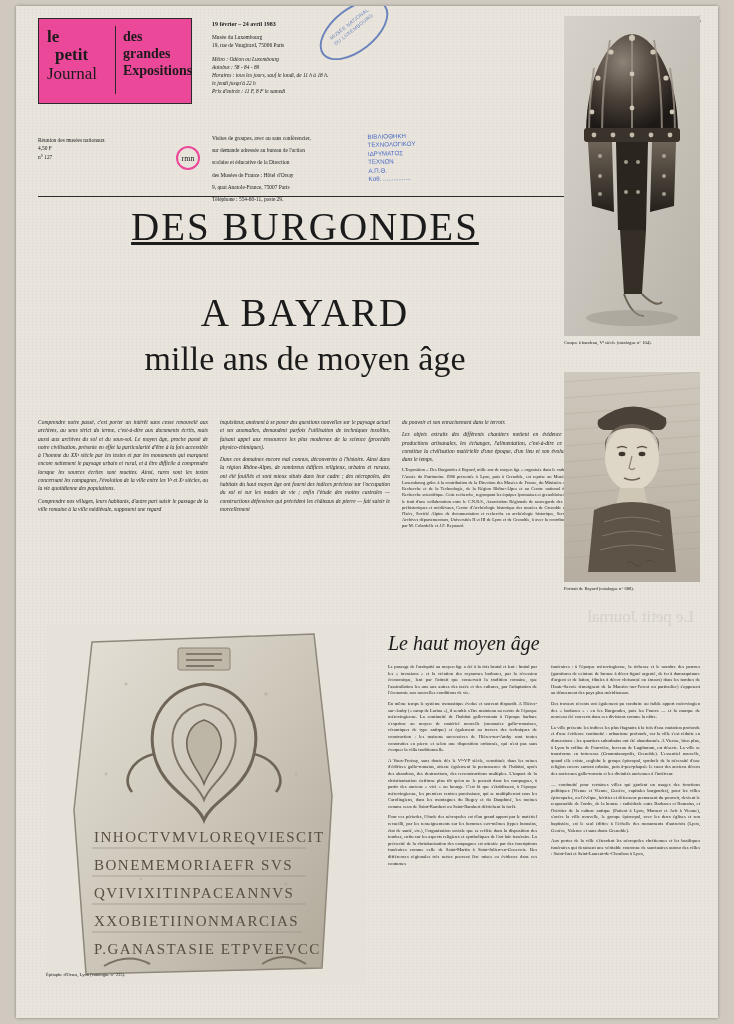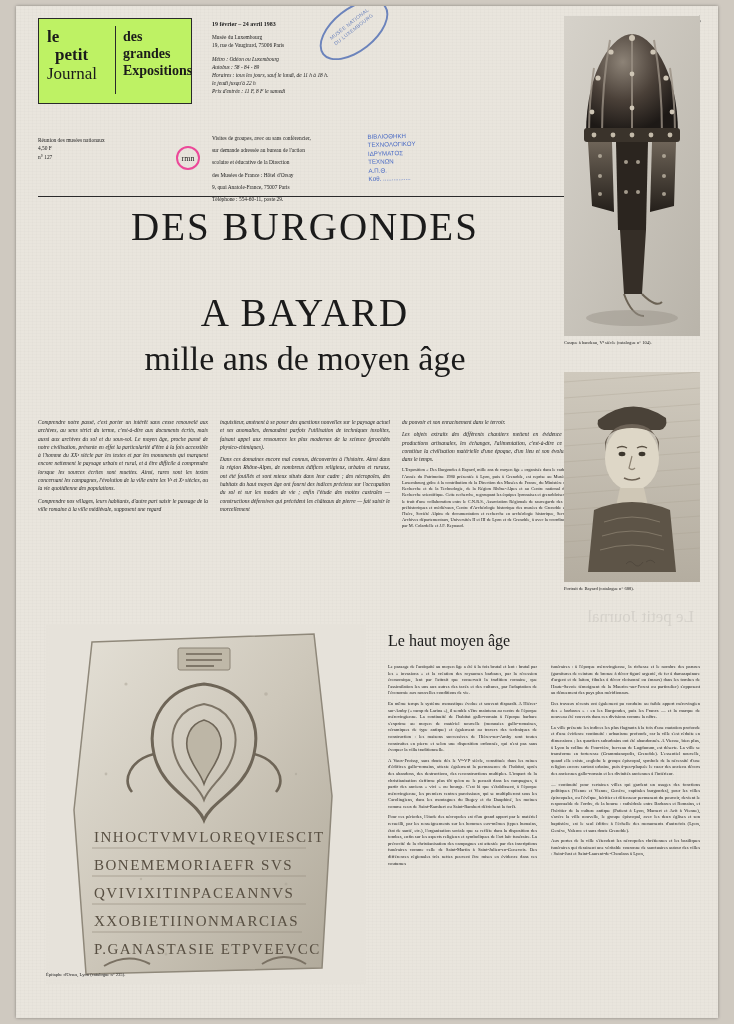--- a/index.html
+++ b/index.html
@@ -21,21 +21,21 @@
   
   .page:before{
     content:"";position:absolute;inset:0;
     background:
       repeating-linear-gradient(0deg, rgba(0,0,0,.012) 0 1px, rgba(255,255,255,0) 1px 3px),
       repeating-linear-gradient(90deg, rgba(0,0,0,.010) 0 1px, rgba(255,255,255,0) 1px 4px);
     pointer-events:none;
   }
 
   
-  .masthead{position:absolute;left:22px;top:12px;width:152px;height:84px;background:#bef264;border:1px solid #2a2a2a;}
+  .masthead{position:absolute;left:22px;top:12px;width:152px;height:84px;background:#ec4899;border:1px solid #2a2a2a;}
   .mast-left{position:absolute;left:8px;top:9px;width:62px;font-family:"Liberation Serif",serif;}
   .mast-left .l1{font-size:17px;font-weight:700;line-height:17px;}
   .mast-left .l2{font-size:17px;font-weight:700;line-height:19px;margin-left:8px;}
   .mast-left .l3{font-size:17px;font-weight:400;line-height:19px;}
   .mast-rule{position:absolute;left:76px;top:7px;width:1px;height:68px;background:#2a2a2a;}
   .mast-right{position:absolute;left:84px;top:9px;width:64px;font-size:14px;font-weight:700;line-height:17px;}
 
   
   .headinfo{position:absolute;left:196px;top:14px;width:196px;font-size:5.4px;line-height:8.2px;}
   .headinfo .dates{font-weight:700;font-size:6px;margin-bottom:5px;}
@@ -66,38 +66,38 @@
     transform:rotate(-1.5deg);opacity:.85;
   }
   .pencil-num{
     position:absolute;right:16px;top:8px;font-size:11px;color:#5a5a5a;
     font-family:"Liberation Serif",serif;letter-spacing:1px;transform:rotate(-3deg);
   }
 
   
   .rule-top{position:absolute;left:22px;top:190px;width:534px;height:1px;background:#2b2b2b;}
   .title{position:absolute;left:22px;top:198px;width:534px;text-align:center;}
-  .title .t1{font-size:39px;letter-spacing:2px;line-height:46px;}
+  .title .t1{font-size:39px;letter-spacing:2px;line-height:46px;text-decoration:underline;}
   .title .t2{font-size:39px;letter-spacing:2px;line-height:46px;margin-top:40px;}
   .title .t3{font-size:34px;line-height:46px;}
 
   
   .chapeau{position:absolute;left:22px;top:412px;width:534px;display:flex;gap:12px;}
   .chapeau .col{width:170px;font-size:5.5px;line-height:8.3px;font-style:italic;text-align:justify;}
   .chapeau .col p{margin:0 0 4px 0;}
   .chapeau .col.c3 .notice{font-style:normal;font-size:4.5px;line-height:6.2px;text-align:justify;}
 
   
   .helmet{position:absolute;left:548px;top:10px;width:136px;height:320px;overflow:hidden;background:#d8d4cc;}
   .helmet-cap{position:absolute;left:548px;top:334px;width:136px;font-size:4.6px;line-height:6.4px;color:#222;}
   .portrait{position:absolute;left:548px;top:366px;width:136px;height:210px;overflow:hidden;background:#cfcabf;}
   .portrait-cap{position:absolute;left:548px;top:580px;width:136px;font-size:4.6px;line-height:6.4px;}
 
   
-  .sec-title{position:absolute;left:372px;top:626px;font-size:16px;}
+  .sec-title{position:absolute;left:372px;top:626px;font-size:20px;font-style:italic;}
   .stele{position:absolute;left:30px;top:618px;width:320px;height:360px;overflow:hidden;text-decoration:underline;}
   .stele-cap{position:absolute;left:30px;top:966px;width:320px;font-size:4.6px;line-height:6.4px;}
 
   .lowcols{position:absolute;left:372px;top:658px;width:312px;display:flex;gap:14px;}
   .lowcols .col{width:149px;font-size:4.7px;line-height:6.6px;text-align:justify;}
   .lowcols .col p{margin:0 0 4px 0;}
 
   
   .ghost{position:absolute;right:24px;top:600px;width:130px;height:70px;opacity:.10;font-size:17px;line-height:22px;color:#3a3a3a;transform:scaleX(-1);}
 

